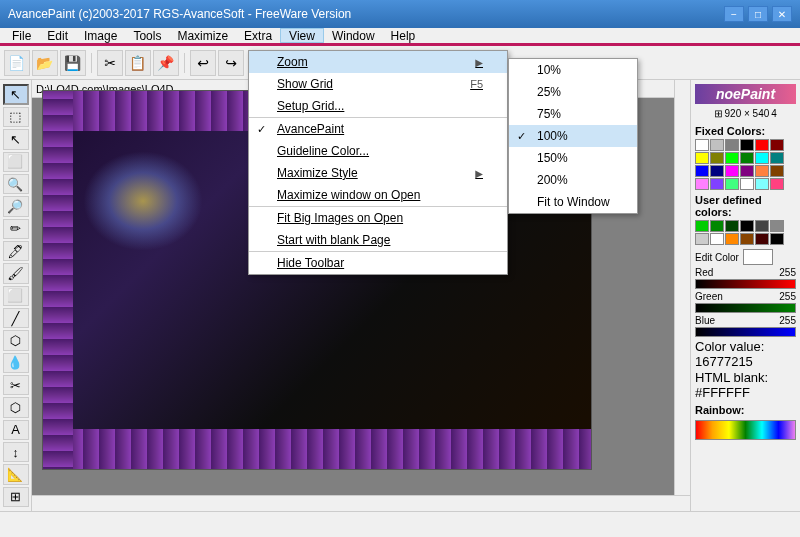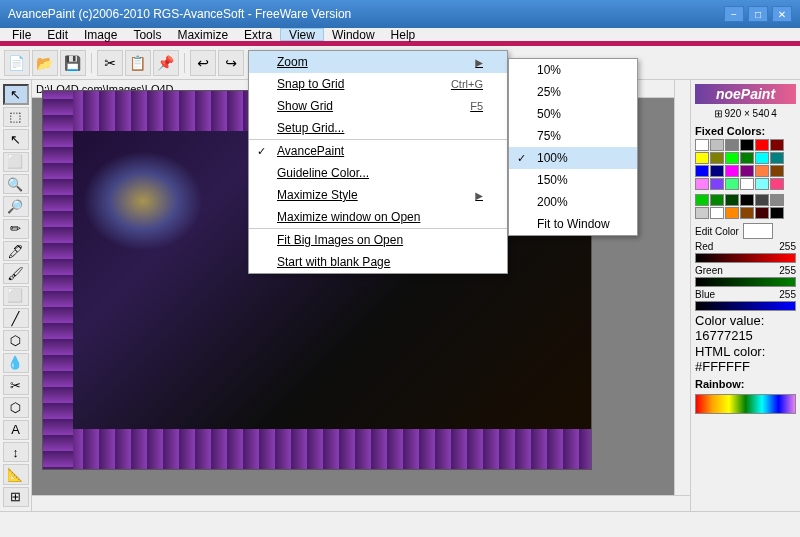--- a/index.html
+++ b/index.html
@@ -40,21 +40,21 @@
       font-size: 10px;
       display: flex;
       align-items: center;
       justify-content: center;
       cursor: pointer;
     }
 
     
     .menu-bar {
       background: #f0f0f0;
-      border-bottom: 5px solid #be185d;
+      border-bottom: 3px solid #be185d;
       display: flex;
       align-items: center;
       height: 18px;
       padding: 0 4px;
     }
     .menu-item {
       padding: 2px 8px;
       cursor: pointer;
       font-size: 12px;
       color: #000;
@@ -396,21 +396,21 @@
       border-bottom: 1px solid #ccc;
       height: 18px;
       display: flex;
       align-items: center;
     }
   </style>
 </head>
 <body>
 
 <div class="title-bar">
-  <span class="title-bar-text">AvancePaint (c)2006-2010 RGS-AvanceSoft - FreeWare Version</span>
+  <span class="title-bar-text">AvancePaint (c)2003-2017 RGS-AvanceSoft - FreeWare Version</span>
   <div class="title-bar-controls">
     <div class="title-btn">−</div>
     <div class="title-btn">□</div>
     <div class="title-btn">✕</div>
   </div>
 </div>
 
 <div class="menu-bar">
   <div class="menu-item">File</div>
   <div class="menu-item">Edit</div>
@@ -509,20 +509,21 @@
         <div class="color-cell" style="background-color: rgb(128, 0, 128);"></div>
         <div class="color-cell" style="background-color: rgb(255, 128, 64);"></div>
         <div class="color-cell" style="background-color: rgb(128, 64, 0);"></div>
         <div class="color-cell" style="background-color: rgb(255, 128, 255);"></div>
         <div class="color-cell" style="background-color: rgb(128, 64, 255);"></div>
         <div class="color-cell" style="background-color: rgb(64, 255, 128);"></div>
         <div class="color-cell" style="background-color: rgb(255, 255, 255);"></div>
         <div class="color-cell" style="background-color: rgb(128, 255, 255);"></div>
         <div class="color-cell" style="background-color: rgb(255, 64, 128);"></div>
       </div>
+    <div class="section-label">User defined colors:</div>
     <div class="user-color-grid" id="user-colors-container">
         <div class="color-cell" style="background-color: rgb(0, 204, 0);"></div>
         <div class="color-cell" style="background-color: rgb(0, 136, 0);"></div>
         <div class="color-cell" style="background-color: rgb(0, 68, 0);"></div>
         <div class="color-cell" style="background-color: rgb(0, 0, 0);"></div>
         <div class="color-cell" style="background-color: rgb(68, 68, 68);"></div>
         <div class="color-cell" style="background-color: rgb(136, 136, 136);"></div>
         <div class="color-cell" style="background-color: rgb(204, 204, 204);"></div>
         <div class="color-cell" style="background-color: rgb(255, 255, 255);"></div>
         <div class="color-cell" style="background-color: rgb(255, 136, 0);"></div>
@@ -543,42 +544,38 @@
       <span>Green</span>
       <span>255</span>
     </div>
     <div class="slider-bar green"></div>
     <div class="slider-label">
       <span>Blue</span>
       <span>255</span>
     </div>
     <div class="slider-bar blue"></div>
     <div class="color-value-text">Color value: 16777215</div>
-    <div class="color-value-text">HTML color: #FFFFFF</div>
+    <div class="color-value-text">HTML blank: #FFFFFF</div>
     <div class="section-label">Rainbow:</div>
     <div class="rainbow-bar"></div>
   </div>
 </div>
 
 <div class="status-bar">
   <span></span>
 </div>
 
 <div class="dropdown-overlay">
 
   <div class="view-menu-dropdown">
     <div class="dropdown-item highlighted">
       <span>Zoom</span>
       <span class="dropdown-arrow">▶</span>
     </div>
     <div class="dropdown-item">
-      <span>Snap to Grid</span>
-      <span class="dropdown-shortcut">Ctrl+G</span>
-    </div>
-    <div class="dropdown-item">
       <span>Show Grid</span>
       <span class="dropdown-shortcut">F5</span>
     </div>
     <div class="dropdown-item">
       <span>Setup Grid...</span>
     </div>
     <div class="dropdown-item separator-above">
       <span class="dropdown-checkmark">✓</span>
       <span>AvancePaint</span>
     </div>
@@ -591,33 +588,33 @@
     </div>
     <div class="dropdown-item">
       <span>Maximize window on Open</span>
     </div>
     <div class="dropdown-item separator-above">
       <span>Fit Big Images on Open</span>
     </div>
     <div class="dropdown-item">
       <span>Start with blank Page</span>
     </div>
+    <div class="dropdown-item separator-above">
+      <span>Hide Toolbar</span>
+    </div>
   </div>
 
   <div class="zoom-submenu" style="left: 508px; top: 8px;">
     <div class="zoom-item">
       <span>10%</span>
     </div>
     <div class="zoom-item">
       <span>25%</span>
     </div>
     <div class="zoom-item">
-      <span>50%</span>
-    </div>
-    <div class="zoom-item">
       <span>75%</span>
     </div>
     <div class="zoom-item highlighted">
       <span class="zoom-checkmark">✓</span>
       <span>100%</span>
     </div>
     <div class="zoom-item">
       <span>150%</span>
     </div>
     <div class="zoom-item">

